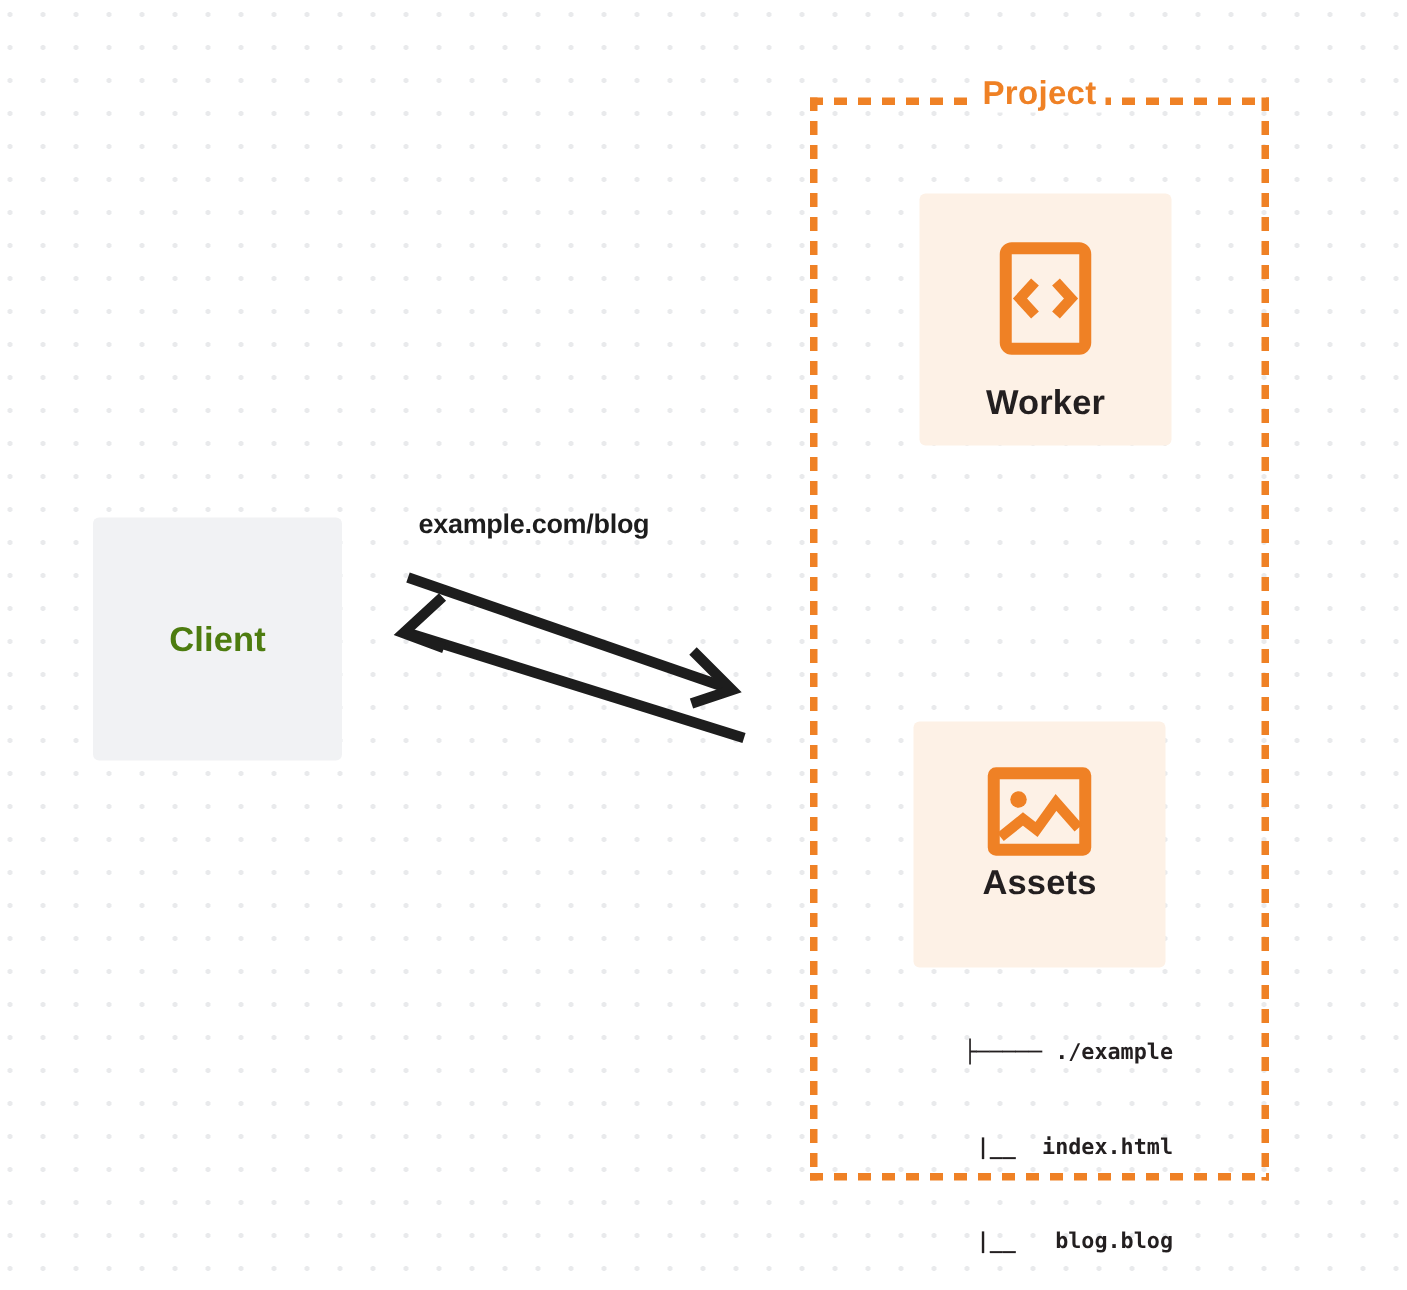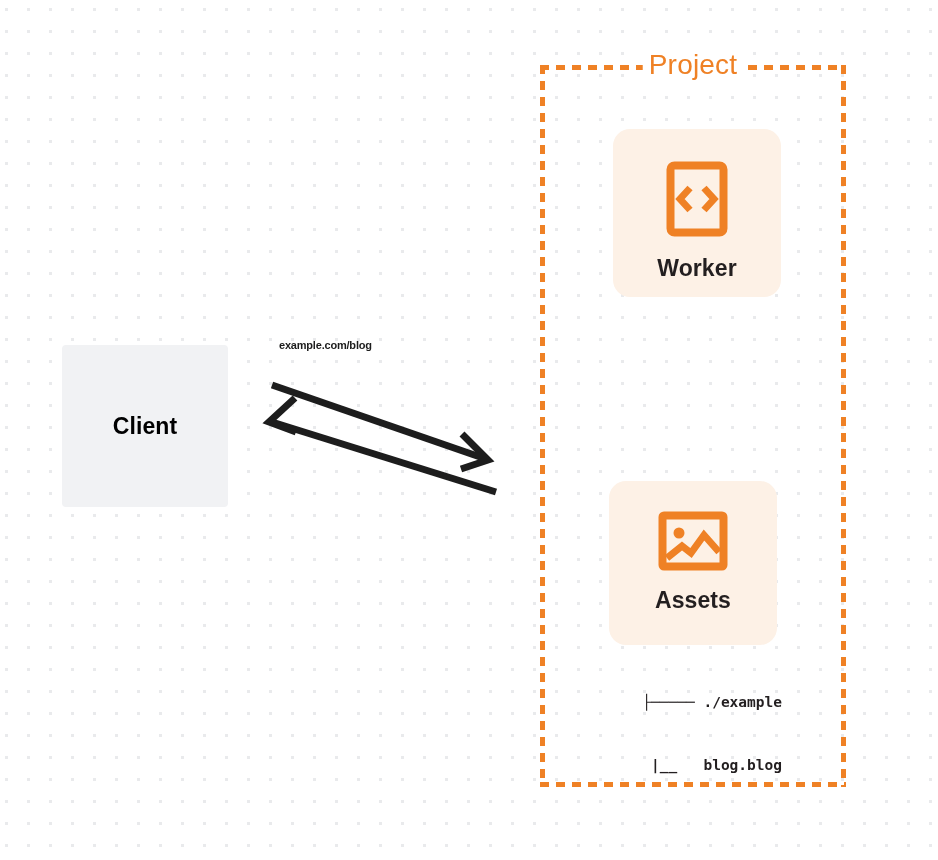--- a/index.html
+++ b/index.html
@@ -37,37 +37,37 @@
     height: 162px;
     background: #f1f2f4;
     border-radius: 4px;
     display: flex;
     align-items: center;
     justify-content: center;
   }
   #client-node .node-label {
     font-size: 23px;
     font-weight: bold;
-    color: #000000;
+    color: #4d7c0f;
     letter-spacing: 0.1px;
   }
 
   
   #traffic-arrows {
     position: absolute;
     left: 255px;
     top: 330px;
     width: 260px;
     height: 190px;
   }
   #request-label {
     position: absolute;
     left: 279px;
     top: 339px;
-    font-size: 11px;
+    font-size: 18px;
     font-weight: bold;
     color: #1d1d1d;
     letter-spacing: -0.2px;
     white-space: nowrap;
   }
 
   
   #project-container {
     position: absolute;
     left: 540px;
@@ -109,33 +109,33 @@
   #project-container .edge-left { left: 0; }
   #project-container .edge-right { right: 0; }
 
   #project-title {
     position: absolute;
     left: 50%;
     top: -16px;
     transform: translateX(-50%);
     background: #ffffff;
     padding: 0 6px;
-    font-size: 28px;
-    font-weight: normal;
+    font-size: 22px;
+    font-weight: bold;
     color: #ef8125;
     white-space: nowrap;
     letter-spacing: 0.2px;
   }
 
   
   .service-card {
     position: absolute;
     width: 168px;
     background: #fdf1e6;
-    border-radius: 17px;
+    border-radius: 4px;
     display: flex;
     flex-direction: column;
     align-items: center;
     box-sizing: border-box;
   }
   #worker-card {
     left: 613px;
     top: 129px;
     height: 168px;
     padding-top: 32px;
@@ -150,21 +150,21 @@
     display: block;
     line-height: 0;
   }
   .service-card .card-label {
     margin-top: 18px;
     font-size: 23px;
     font-weight: bold;
     color: #231f20;
     letter-spacing: 0.1px;
   }
-  #assets-card .card-label { margin-top: 16px; }
+  #assets-card .card-label { margin-top: 4px; }
 
   
   #assets-file-tree {
     position: absolute;
     left: 586px;
     top: 650px;
     width: 196px;
     font-family: "DejaVu Sans Mono", "Liberation Mono", monospace;
     font-size: 14.5px;
     font-weight: bold;
@@ -228,17 +228,18 @@
         <rect x="4.5" y="4.5" width="61" height="51" rx="1.5" ry="1.5" fill="none" stroke="#ef8125" stroke-width="8"></rect>
         <circle cx="21" cy="22" r="5.5" fill="#ef8125"></circle>
         <polyline points="9,47 24,35 33,42 46,24 61,41" fill="none" stroke="#ef8125" stroke-width="7" stroke-linecap="butt" stroke-linejoin="miter"></polyline>
       </svg>
     </span>
     <span class="card-label">Assets</span>
   </div>
 
   <div id="assets-file-tree">
     <span class="tree-row">├───── ./example</span>
+    <span class="tree-row">    |__  index.html</span>
     <span class="tree-row">    |__   blog.blog</span>
     
   </div>
 
 </div>
 
 </body></html>

